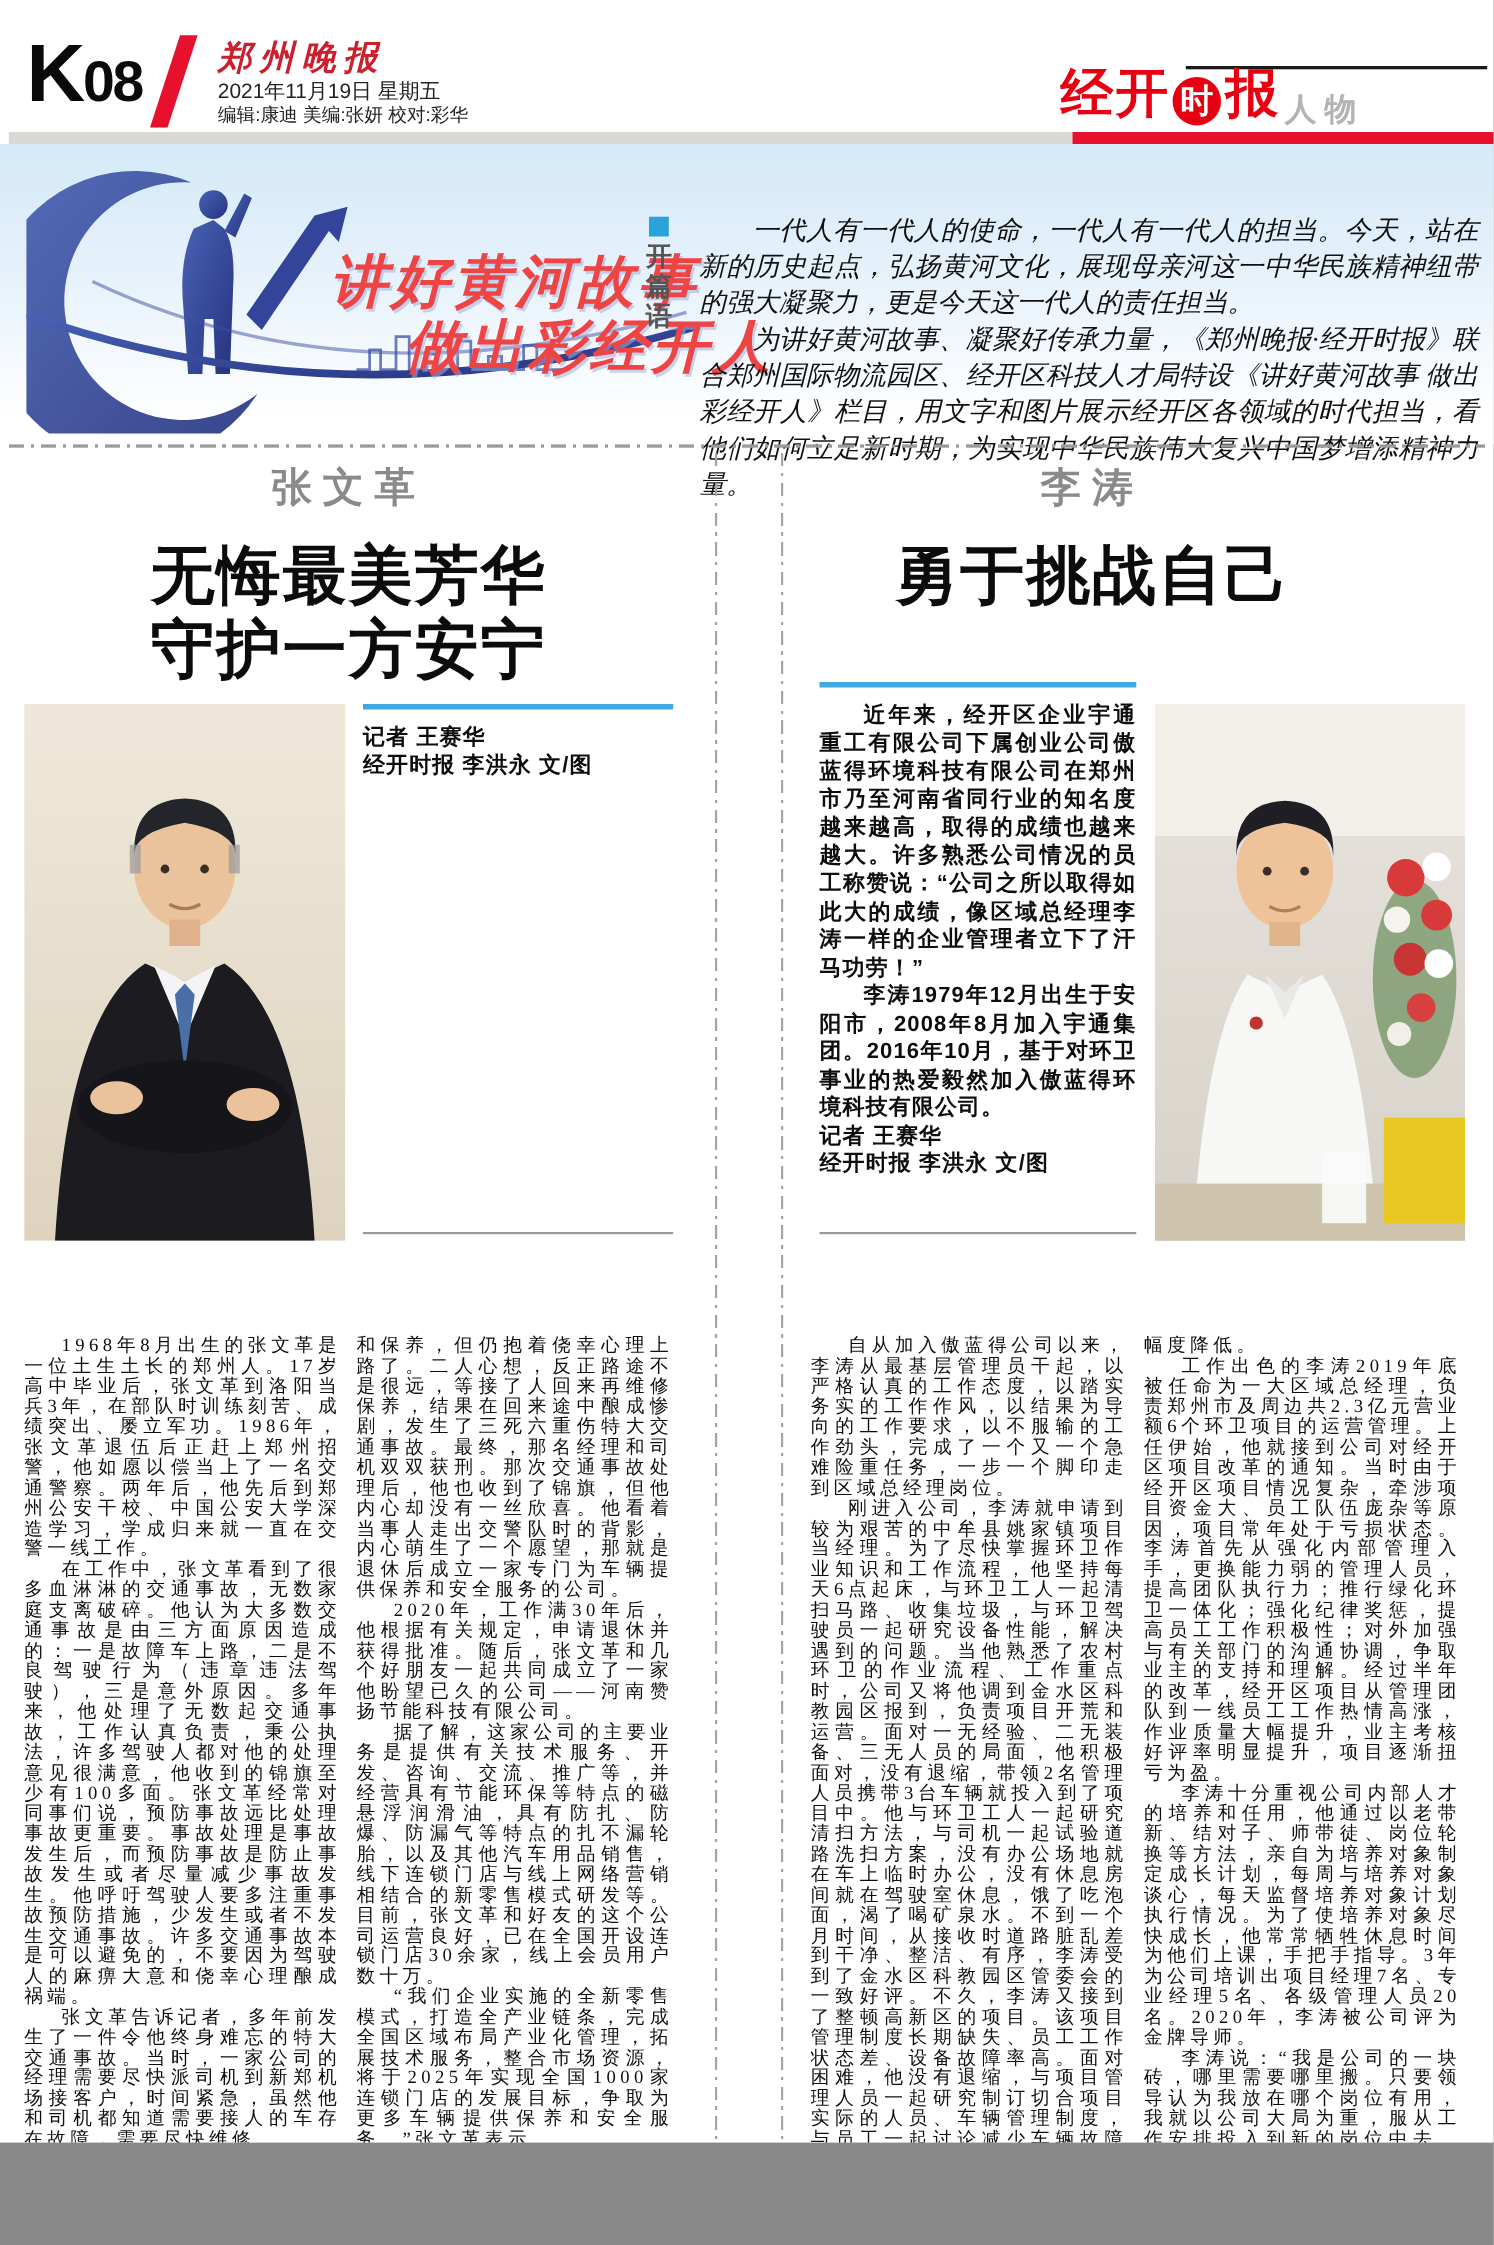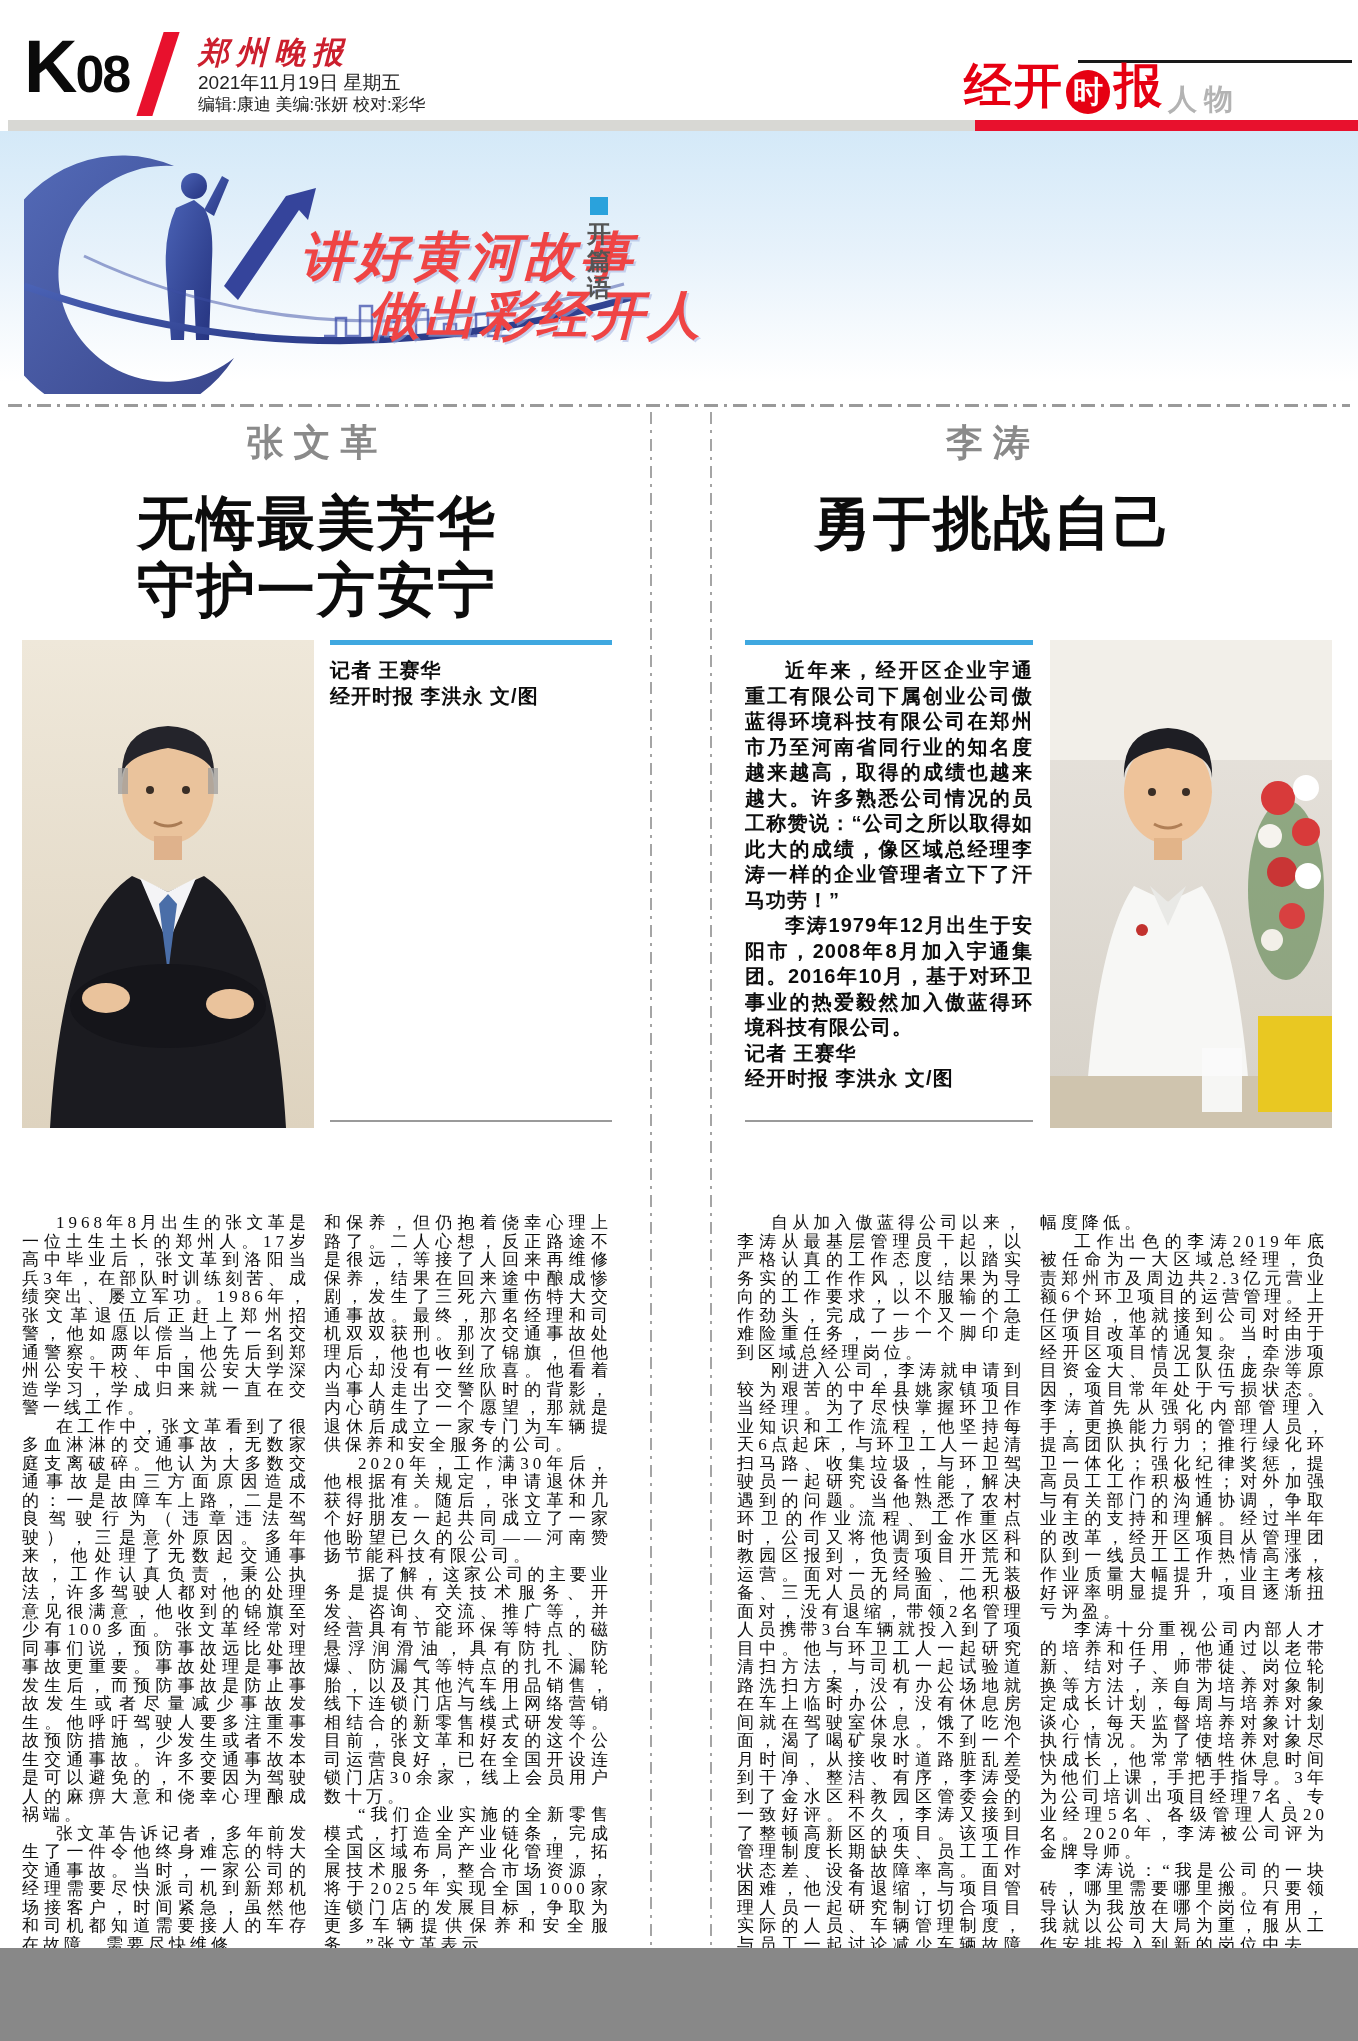--- a/index.html
+++ b/index.html
@@ -55,21 +55,21 @@
                       font-size:58px;line-height:67px;color:#0c0c0c;letter-spacing:2px;}
   .ah1{left:22px;top:418px;width:590px;}
   .ah2{left:713px;top:418px;width:560px;}
 
   
   .lede{font-size:20px;font-weight:600;line-height:25.5px;letter-spacing:1px;text-align:justify;color:#0d0d0d;}
   .lede .topbar{height:5px;background:#3fa8e0;margin-bottom:13px;}
   .lede p{text-indent:2em;}
   .lede .byline{text-indent:0;font-weight:700;}
   .lede1{left:330px;top:640px;width:282px;}
-  .lede2{left:745px;top:640px;width:288px;}
+  .lede2{left:745px;top:620px;width:288px;}
   .lede-rule{top:1120px;height:2px;background:#9a9a9a;}
   .lr1{left:330px;width:282px;} .lr2{left:745px;width:288px;}
 
   
   .photo{overflow:hidden;}
   .ph1{left:22px;top:640px;width:292px;height:488px;}
   .ph2{left:1050px;top:640px;width:282px;height:488px;}
 
   
   .bodycol{top:1190px;height:812px;overflow:hidden;font-family:"Liberation Serif","DejaVu Serif",serif;
@@ -122,20 +122,24 @@
   </svg>
   <div class="abs slogan slogan1">讲好黄河故事</div>
   <div class="abs slogan slogan2">做出彩经开人</div>
 
   <div class="abs kpy">
     <div class="sq"></div>
     <div class="ch">开</div>
     <div class="ch">篇</div>
     <div class="ch">语</div>
   </div>
+  <div class="abs intro">
+      <p>一代人有一代人的使命，一代人有一代人的担当。今天，站在新的历史起点，弘扬黄河文化，展现母亲河这一中华民族精神纽带的强大凝聚力，更是今天这一代人的责任担当。</p>
+      <p>为讲好黄河故事、凝聚好传承力量，《郑州晚报·经开时报》联合郑州国际物流园区、经开区科技人才局特设《讲好黄河故事 做出彩经开人》栏目，用文字和图片展示经开区各领域的时代担当，看他们如何立足新时期，为实现中华民族伟大复兴中国梦增添精神力量。</p>
+    </div>
 
   <div class="abs dash-dot-h"></div>
   <div class="abs vdiv vdiv1"></div>
   <div class="abs vdiv vdiv2"></div>
 
   <div class="abs art-head ah1">
     <div class="person">张文革</div>
     <div class="bigtitle">
       <div>无悔最美芳华</div>
       <div>守护一方安宁</div>

